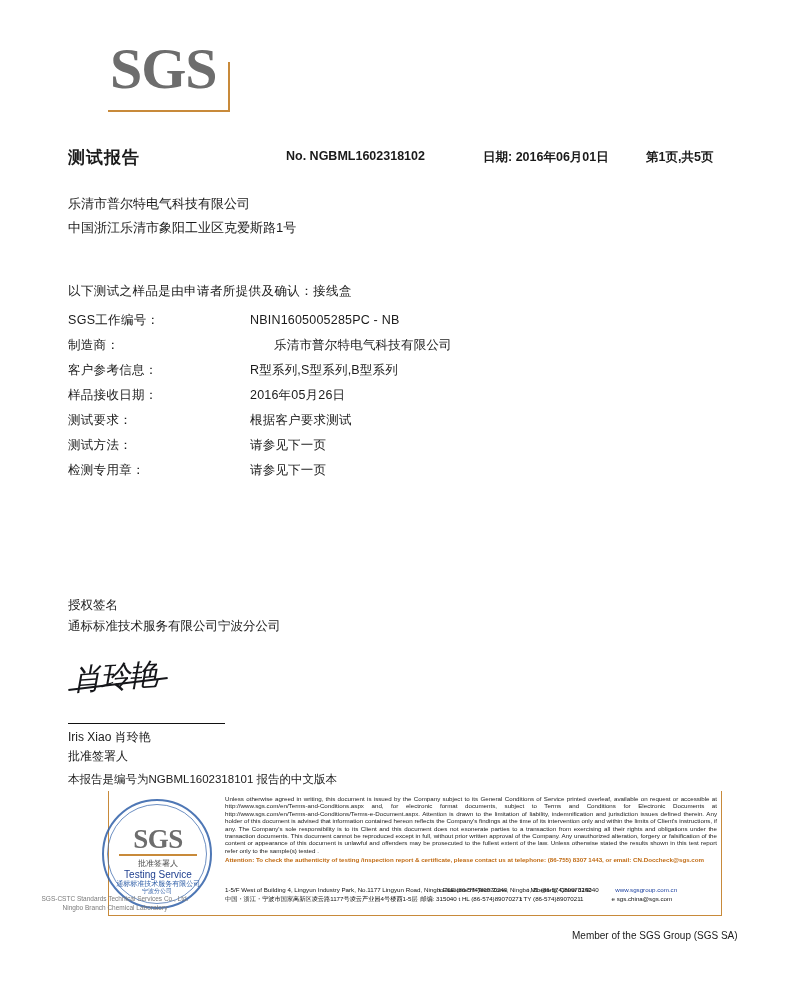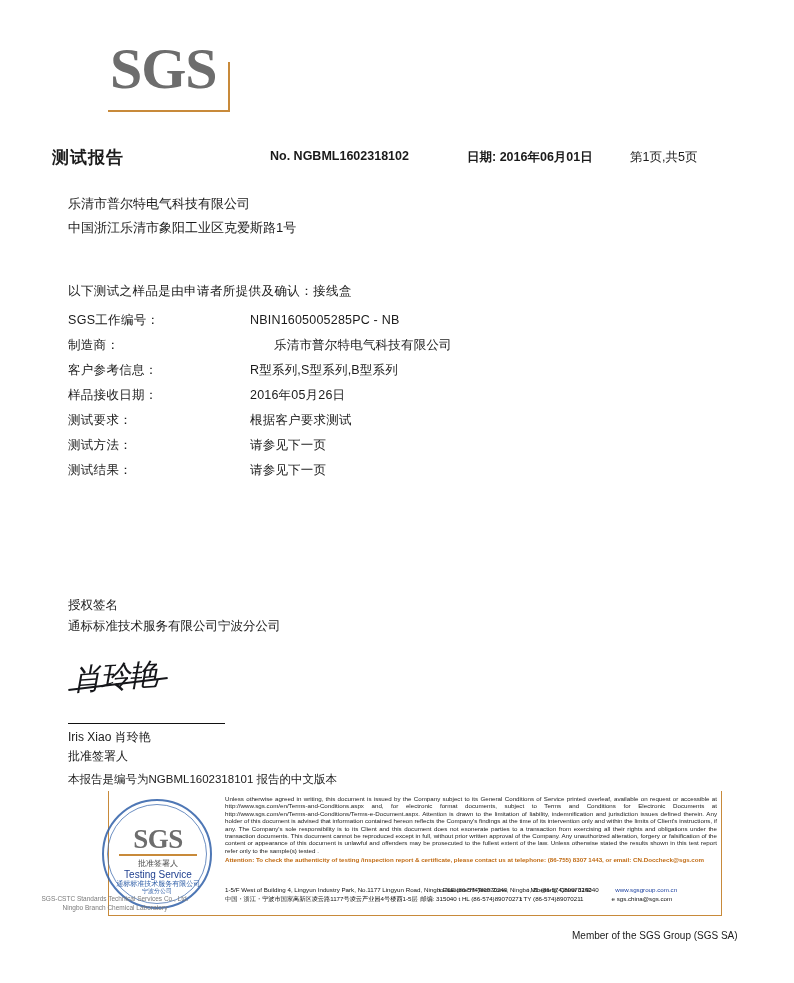--- a/index.html
+++ b/index.html
@@ -52,21 +52,21 @@
     left: 120px;
     top: 24px;
     width: 2px;
     height: 50px;
     background: #c88a3a;
   }
 
   
   .title-row {
     position: absolute;
-    left: 52px;
+    left: 68px;
     top: 146px;
     width: 660px;
     height: 24px;
   }
   .doc-title {
     position: absolute;
     left: 0;
     top: 0;
     font-size: 17px;
     font-weight: bold;
@@ -84,21 +84,21 @@
     left: 415px;
     top: 3px;
     font-size: 12.5px;
     font-weight: bold;
   }
   .page-count {
     position: absolute;
     left: 578px;
     top: 3px;
     font-size: 12.5px;
-    font-weight: normal;
+    font-weight: bold;
   }
 
   
   .client {
     position: absolute;
     left: 68px;
     top: 192px;
     width: 600px;
     font-size: 13px;
     line-height: 24px;
@@ -405,21 +405,21 @@
     </div>
     <div class="info-row">
       <div class="info-label">测试要求：</div>
       <div class="info-value">根据客户要求测试</div>
     </div>
     <div class="info-row">
       <div class="info-label">测试方法：</div>
       <div class="info-value">请参见下一页</div>
     </div>
     <div class="info-row">
-      <div class="info-label">测试结果：</div>
+      <div class="info-label">检测专用章：</div>
       <div class="info-value">请参见下一页</div>
     </div>
   </div>
 
   <div class="sign-org">
     <div>授权签名</div>
     <div>通标标准技术服务有限公司宁波分公司</div>
   </div>
 
   <div class="sig-area">

